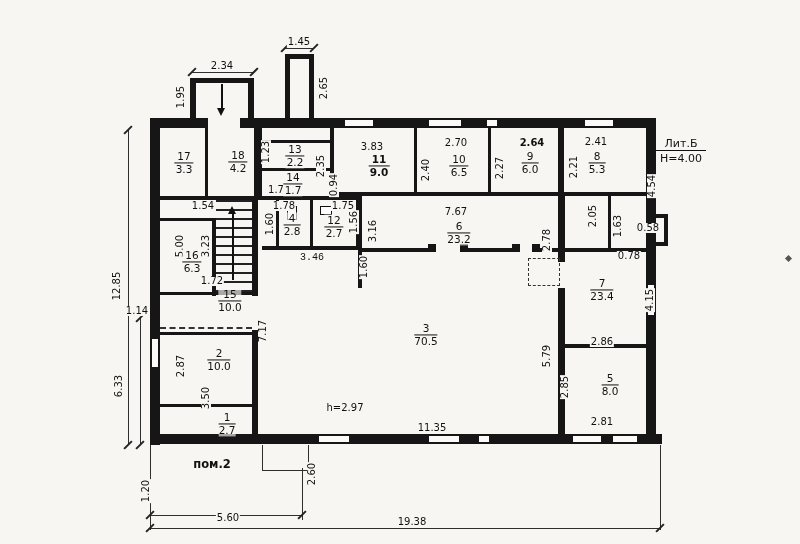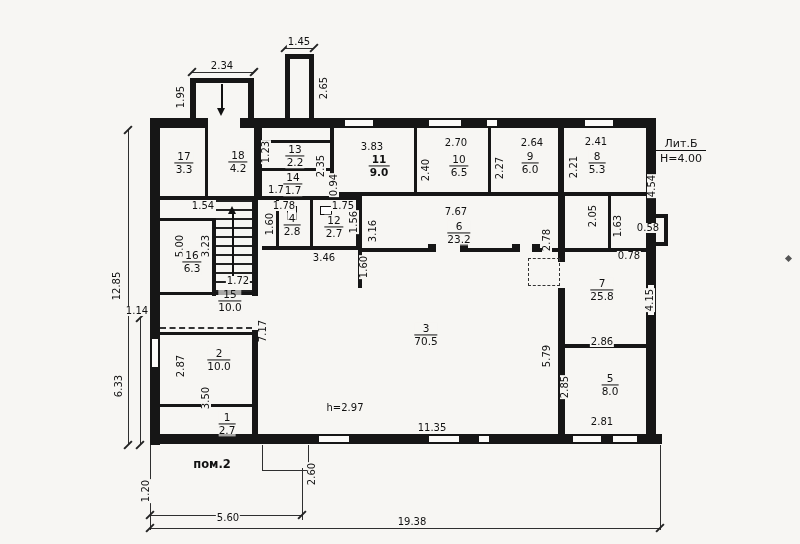--- a/index.html
+++ b/index.html
@@ -161,41 +161,41 @@
       <div class="dim" style="left: 299px; top: 42px;">1.45</div>
       <div class="dim vert" style="left: 324px; top: 88px;">2.65</div>
       <div class="dim vert" style="left: 266px; top: 152px;">1.23</div>
       <div class="dim vert" style="left: 321px; top: 166px;">2.35</div>
       <div class="dim vert" style="left: 334px; top: 185px;">0.94</div>
       <div class="dim" style="left: 276px; top: 190px;">1.7</div>
       <div class="dim" style="left: 372px; top: 147px;">3.83</div>
       <div class="dim vert" style="left: 426px; top: 170px;">2.40</div>
       <div class="dim" style="left: 456px; top: 143px;">2.70</div>
       <div class="dim vert" style="left: 500px; top: 168px;">2.27</div>
-      <div class="dim" style="left: 532px; top: 143px;">2.64</div>
+      <div class="dim" style="left: 532px; top: 143px; font-weight: bold;">2.64</div>
       <div class="dim" style="left: 596px; top: 142px;">2.41</div>
       <div class="dim vert" style="left: 574px; top: 167px;">2.21</div>
       <div class="dim vert" style="left: 652px; top: 186px;">4.54</div>
       <div class="dim" style="left: 203px; top: 206px;">1.54</div>
       <div class="dim" style="left: 284px; top: 206px;">1.78</div>
       <div class="dim" style="left: 343px; top: 206px;">1.75</div>
       <div class="dim vert" style="left: 270px; top: 224px;">1.60</div>
       <div class="dim vert" style="left: 354px; top: 222px;">1.56</div>
-      <div class="dim" style="left: 324px; top: 258px;">3.46</div>
+      <div class="dim" style="left: 312px; top: 258px; font-family: Liberation Mono, monospace;">3.46</div>
       <div class="dim vert" style="left: 373px; top: 231px;">3.16</div>
       <div class="dim vert" style="left: 364px; top: 267px;">1.60</div>
       <div class="dim" style="left: 456px; top: 212px;">7.67</div>
       <div class="dim vert" style="left: 547px; top: 240px;">2.78</div>
       <div class="dim vert" style="left: 593px; top: 216px;">2.05</div>
       <div class="dim vert" style="left: 618px; top: 226px;">1.63</div>
       <div class="dim" style="left: 648px; top: 228px;">0.58</div>
       <div class="dim" style="left: 629px; top: 256px;">0.78</div>
       <div class="dim vert" style="left: 180px; top: 246px;">5.00</div>
       <div class="dim vert" style="left: 206px; top: 246px;">3.23</div>
-      <div class="dim" style="left: 238px; top: 281px;">1.72</div>
+      <div class="dim" style="left: 212px; top: 281px;">1.72</div>
       <div class="dim vert" style="left: 263px; top: 331px;">7.17</div>
       <div class="dim vert" style="left: 181px; top: 366px;">2.87</div>
       <div class="dim vert" style="left: 206px; top: 398px;">3.50</div>
       <div class="dim" style="left: 602px; top: 342px;">2.86</div>
       <div class="dim vert" style="left: 547px; top: 356px;">5.79</div>
       <div class="dim vert" style="left: 565px; top: 387px;">2.85</div>
       <div class="dim" style="left: 602px; top: 422px;">2.81</div>
       <div class="dim vert" style="left: 650px; top: 300px;">4.15</div>
       <div class="dim" style="left: 345px; top: 408px;">h=2.97</div>
       <div class="dim" style="left: 432px; top: 412px; margin-top: 16px;">11.35</div>
@@ -225,21 +225,21 @@
       <div class="room" style="left: 610px; top: 385px;">
         <span class="rnum">5</span>
         <span class="rarea">8.0</span>
       </div>
       <div class="room" style="left: 459px; top: 233px;">
         <span class="rnum">6</span>
         <span class="rarea">23.2</span>
       </div>
       <div class="room" style="left: 602px; top: 290px;">
         <span class="rnum">7</span>
-        <span class="rarea">25.8</span>
+        <span class="rarea">23.4</span>
       </div>
       <div class="room" style="left: 597px; top: 163px;">
         <span class="rnum">8</span>
         <span class="rarea">5.3</span>
       </div>
       <div class="room" style="left: 530px; top: 163px;">
         <span class="rnum">9</span>
         <span class="rarea">6.0</span>
       </div>
       <div class="room" style="left: 459px; top: 166px;">

